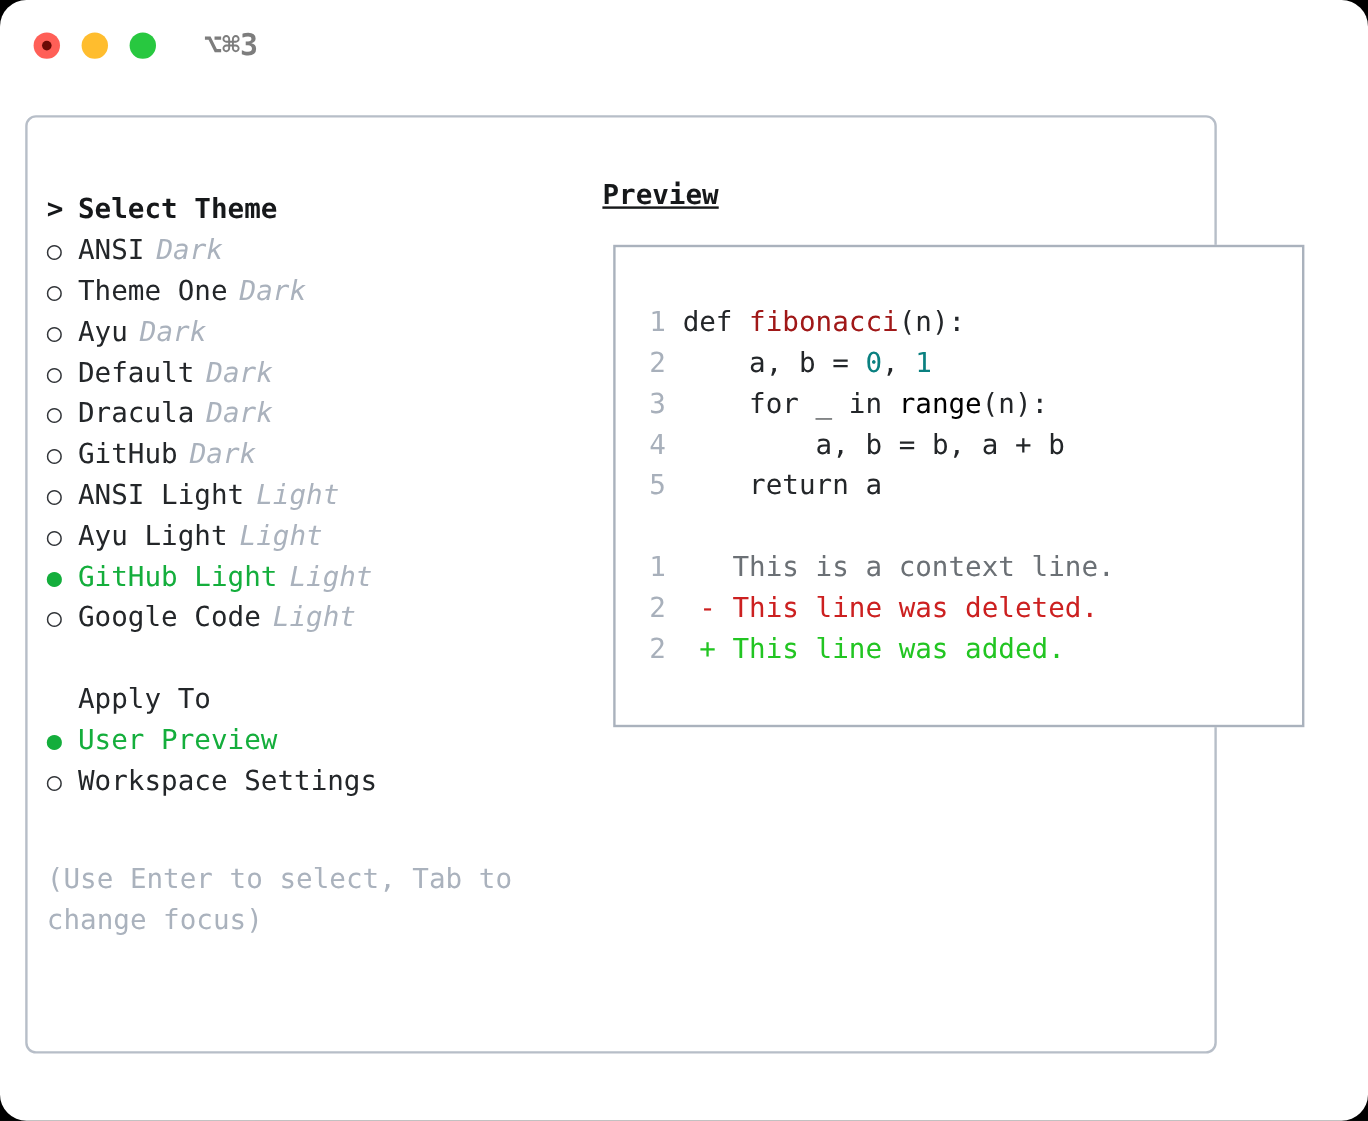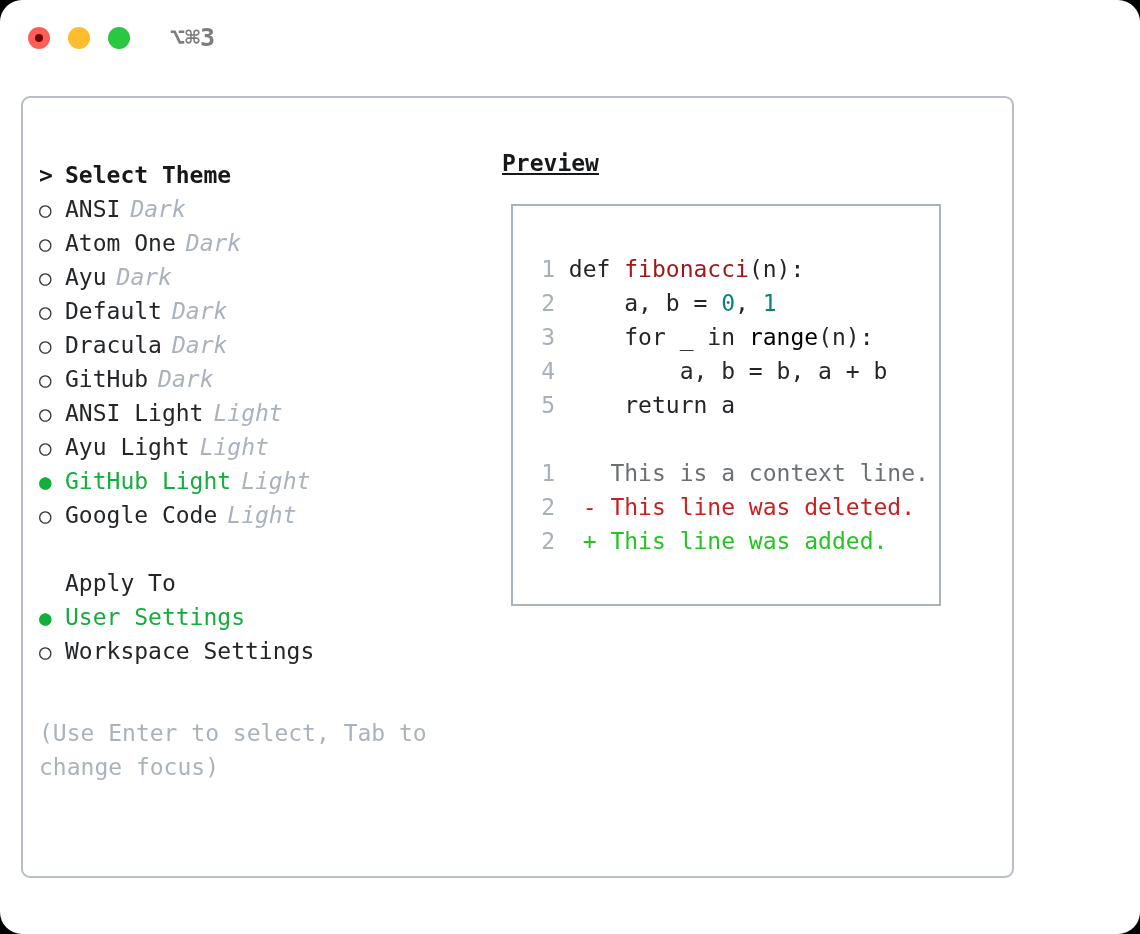--- a/index.html
+++ b/index.html
@@ -130,21 +130,21 @@
     font-weight: bold;
     color: #16181a;
     line-height: 34px;
     height: 34px;
     text-decoration: underline;
   }
   #preview-box {
     position: absolute;
     left: 488px;
     top: 106px;
-    width: 430px;
+    width: 576px;
     height: 402px;
     border: 2px solid #aab2bd;
     box-sizing: border-box;
     background: #ffffff;
   }
   #code {
     position: absolute;
     left: 20px;
     top: 46px;
     font-size: 23px;
@@ -177,34 +177,34 @@
     <div class="light" id="light-max"></div>
     <div id="shortcut">⌥⌘3</div>
   </div>
 
   <div id="panel">
 
     <div id="left-col">
       <div id="theme-list">
           <div class="row section-head"><span class="bullet pointer">&gt;</span><span>Select Theme</span></div>
           <div class="row"><span class="bullet unsel">○</span><span>ANSI</span><span class="suffix">Dark</span></div>
-          <div class="row"><span class="bullet unsel">○</span><span>Atom One</span><span class="suffix">Dark</span></div>
+          <div class="row"><span class="bullet unsel">○</span><span>Theme One</span><span class="suffix">Dark</span></div>
           <div class="row"><span class="bullet unsel">○</span><span>Ayu</span><span class="suffix">Dark</span></div>
           <div class="row"><span class="bullet unsel">○</span><span>Default</span><span class="suffix">Dark</span></div>
           <div class="row"><span class="bullet unsel">○</span><span>Dracula</span><span class="suffix">Dark</span></div>
           <div class="row"><span class="bullet unsel">○</span><span>GitHub</span><span class="suffix">Dark</span></div>
           <div class="row"><span class="bullet unsel">○</span><span>ANSI Light</span><span class="suffix">Light</span></div>
           <div class="row"><span class="bullet unsel">○</span><span>Ayu Light</span><span class="suffix">Light</span></div>
           <div class="row"><span class="bullet sel">●</span><span class="label-sel">GitHub Light</span><span class="suffix">Light</span></div>
           <div class="row"><span class="bullet unsel">○</span><span>Google Code</span><span class="suffix">Light</span></div>
         </div>
       <div class="gap"></div>
       <div id="apply-list">
           <div class="row"><span class="bullet">&nbsp;</span><span>Apply To</span></div>
-          <div class="row"><span class="bullet sel">●</span><span class="label-sel">User Settings</span></div>
+          <div class="row"><span class="bullet sel">●</span><span class="label-sel">User Preview</span></div>
           <div class="row"><span class="bullet unsel">○</span><span>Workspace Settings</span></div>
         </div>
     </div>
 
     <div id="hint">(Use Enter to select, Tab to change focus)</div>
 
     <div id="right-col">
       <div id="preview-title">Preview</div>
     </div>
 

